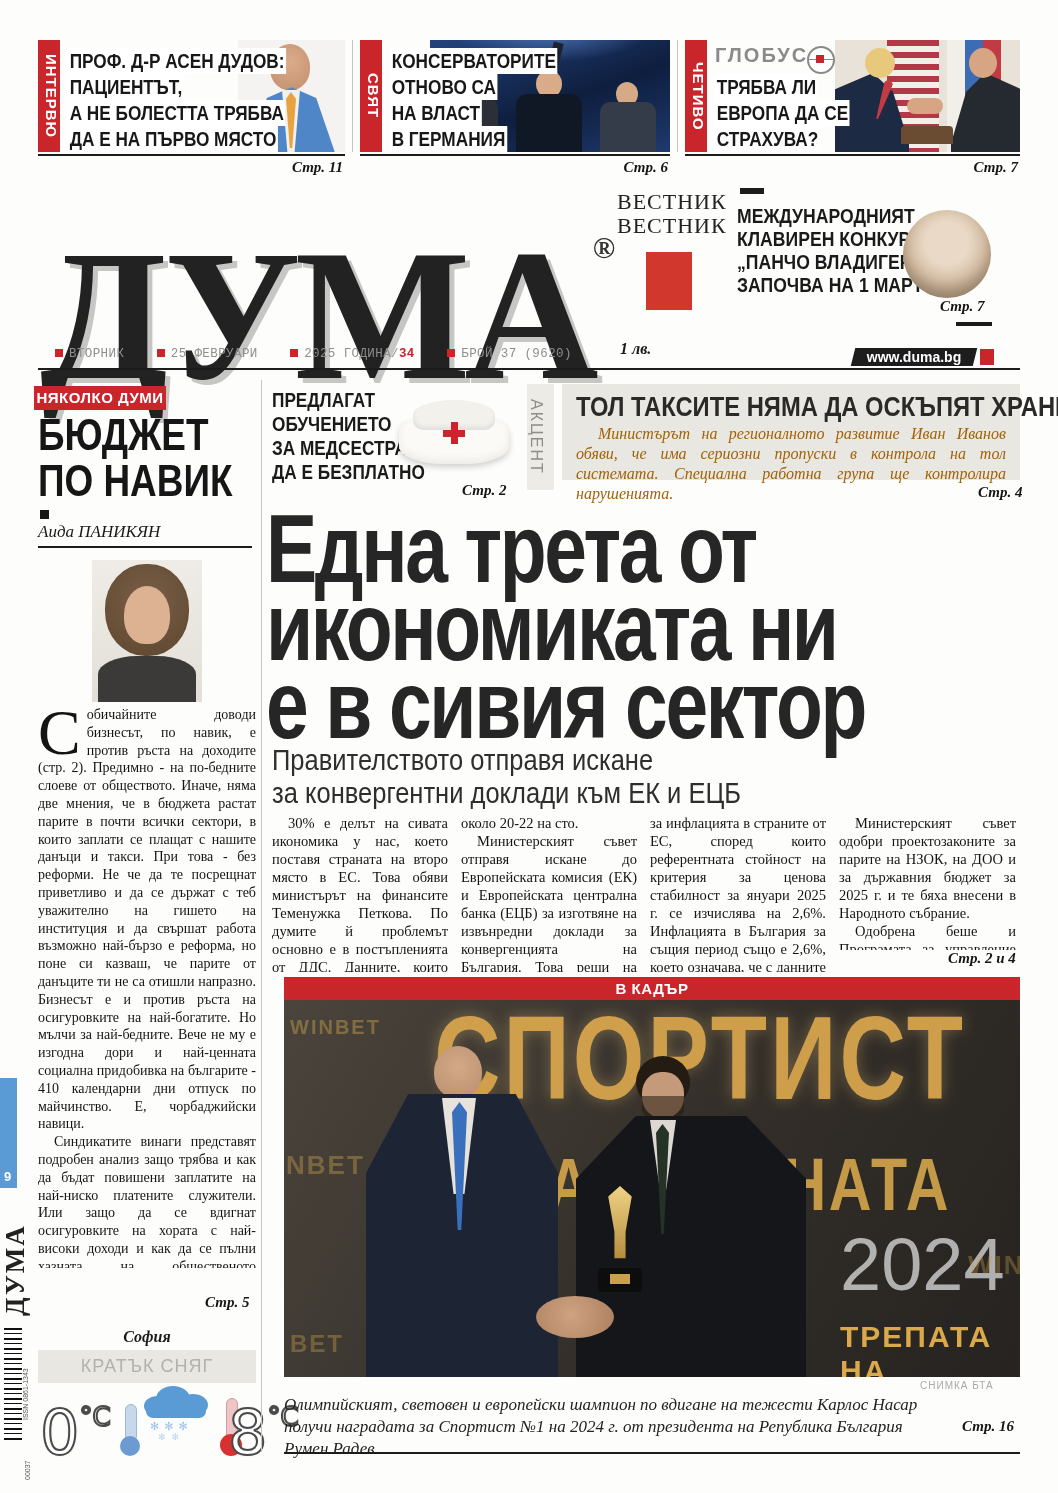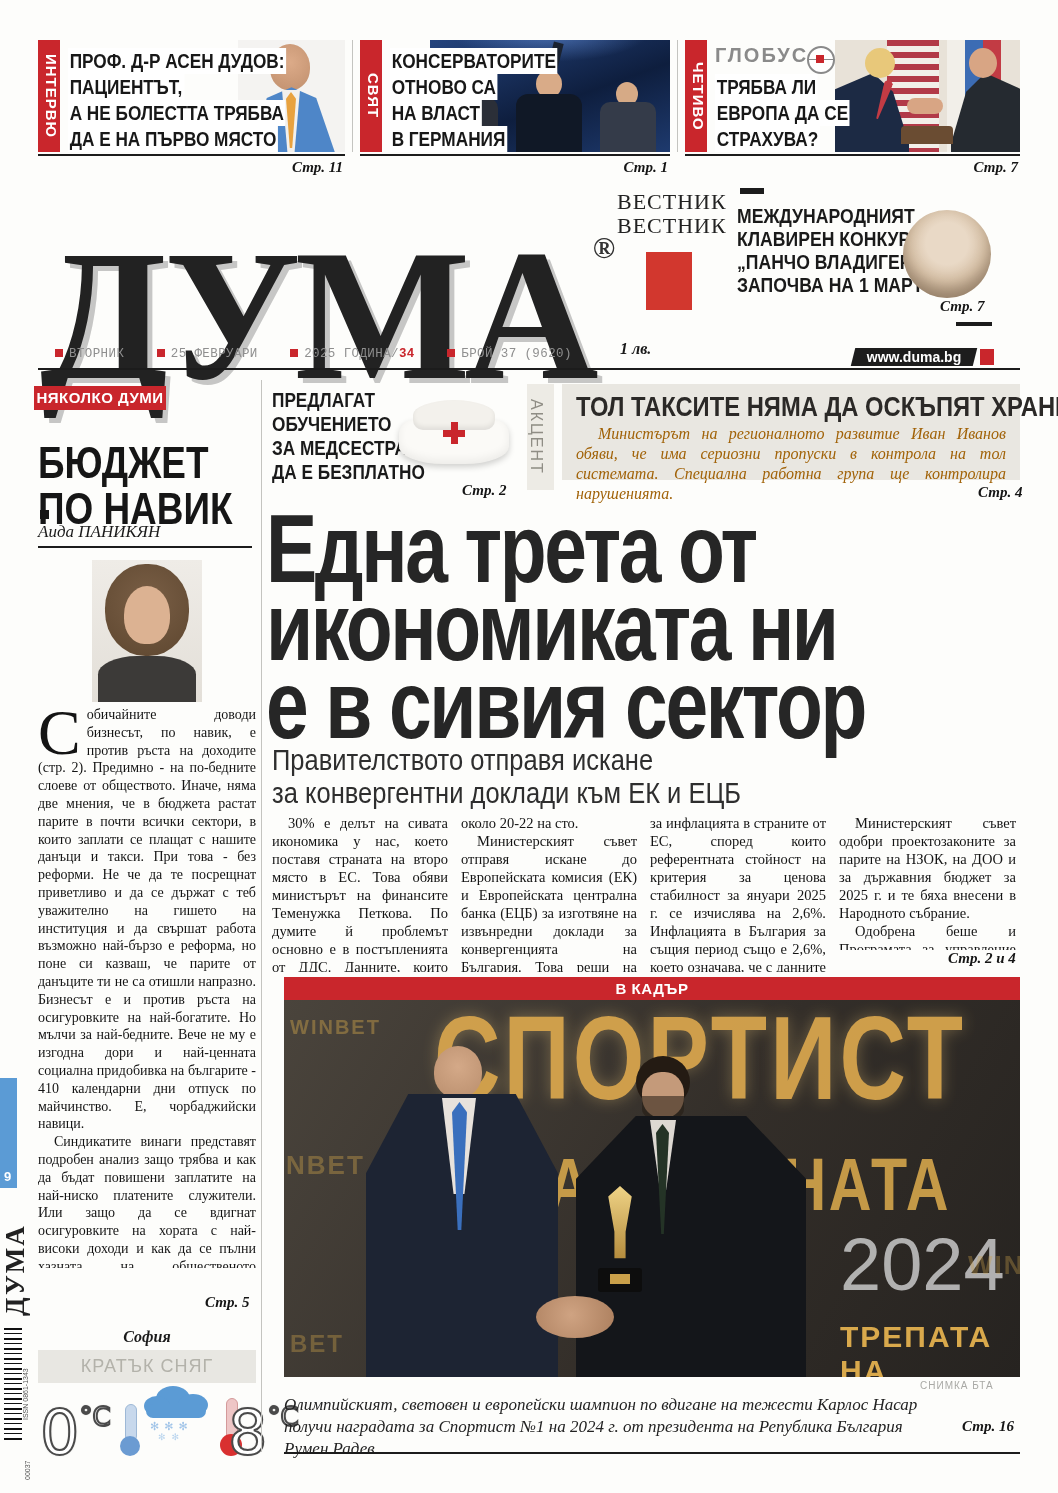--- a/index.html
+++ b/index.html
@@ -75,21 +75,21 @@
       <div class="abs" style="left:186px;top:42px;width:22px;height:24px;border-radius:50%;background:#d6aa86;"></div>
       <div class="abs" style="left:170px;top:62px;width:56px;height:50px;background:#343b49;border-radius:10px 10px 0 0;"></div>
     </div>
     <div class="abs teaser-head" style="left:30px;top:8px;">
       <span class="hl"><span class="cond">КОНСЕРВАТОРИТЕ</span></span>
       <span class="hl"><span class="cond">ОТНОВО СА</span></span>
       <span class="hl"><span class="cond">НА ВЛАСТ</span></span>
       <span class="hl"><span class="cond">В ГЕРМАНИЯ</span></span>
     </div>
     <div class="abs rule" style="left:0;top:114px;width:310px;height:2px;"></div>
-    <div class="abs pageref" style="right:2px;top:119px;">Стр. 1</div>
+    <div class="abs pageref" style="right:2px;top:119px;">Стр. 6</div>
   </div>
   <div class="abs grayrule" style="left:677px;top:40px;width:1px;height:112px;"></div>
 
   <div class="abs" style="left:685px;top:40px;width:335px;height:132px;">
     <div class="abs vlab" style="left:0;top:0;width:22px;height:112px;">
       <span>ЧЕТИВО</span>
     </div>
     <div class="abs" style="left:150px;top:0;width:185px;height:112px;overflow:hidden;background:#e8e2d8;">
       <div class="abs" style="left:52px;top:0;width:52px;height:112px;background:repeating-linear-gradient(to bottom,#b23a48 0 6px,#f2efe9 6px 12px);"></div>
       <div class="abs" style="left:112px;top:0;width:54px;height:112px;background:linear-gradient(to right,#f2efe9 0 33%,#3c6cb4 33% 66%,#c23b44 66%);"></div>
@@ -153,21 +153,21 @@
     <span class="sans b" style="position:absolute;bottom:4px;left:4px;color:#fff;font-size:13px;">9</span>
   </div>
   <div class="abs serif" style="left:0;top:1196px;height:120px;writing-mode:vertical-rl;transform:rotate(180deg);font-weight:700;font-size:27px;letter-spacing:2px;color:#222;">ДУМА</div>
   <div class="abs" style="left:22px;top:1330px;height:90px;writing-mode:vertical-rl;transform:rotate(180deg);font-size:7px;color:#555;">ISSN 0861-1343</div>
   <div class="abs" style="left:4px;top:1328px;width:18px;height:112px;background:repeating-linear-gradient(to bottom,#111 0 2px,#fff 2px 5px,#111 5px 6px,#fff 6px 10px);"></div>
   <div class="abs" style="left:24px;top:1420px;height:60px;writing-mode:vertical-rl;transform:rotate(180deg);font-size:7px;color:#555;">00037</div>
 
   <div class="abs" style="left:34px;top:386px;width:132px;height:24px;background:#c9262c;text-align:center;">
     <span class="sans b" style="color:#fff;font-size:15px;line-height:24px;letter-spacing:.5px;">НЯКОЛКО ДУМИ</span>
   </div>
-  <div class="abs" style="left:38px;top:412px;margin-top:28px;">
+  <div class="abs" style="left:38px;top:412px;">
     <span class="hl"><span class="cond sans b" style="font-size:45px;line-height:46px;color:#161616;">БЮДЖЕТ</span></span>
     <span class="hl"><span class="cond sans b" style="font-size:45px;line-height:46px;color:#161616;">ПО НАВИК</span></span>
   </div>
   <div class="abs" style="left:40px;top:510px;width:9px;height:9px;background:#161616;"></div>
   <div class="abs serif i" style="left:38px;top:522px;font-size:17px;">Аида ПАНИКЯН</div>
   <div class="abs rule" style="left:38px;top:546px;width:214px;height:2px;"></div>
   <div class="abs" style="left:92px;top:560px;width:110px;height:142px;background:linear-gradient(#efece7,#e3dfd8);overflow:hidden;">
     <div class="abs" style="left:13px;top:4px;width:84px;height:92px;border-radius:48%;background:radial-gradient(circle at 50% 40%,#7a5f46,#5d462f);"></div>
     <div class="abs" style="left:32px;top:26px;width:46px;height:58px;border-radius:50% 50% 44% 44%;background:#dcb292;"></div>
     <div class="abs" style="left:6px;top:96px;width:98px;height:46px;border-radius:40% 40% 0 0;background:#3c3a38;"></div>

